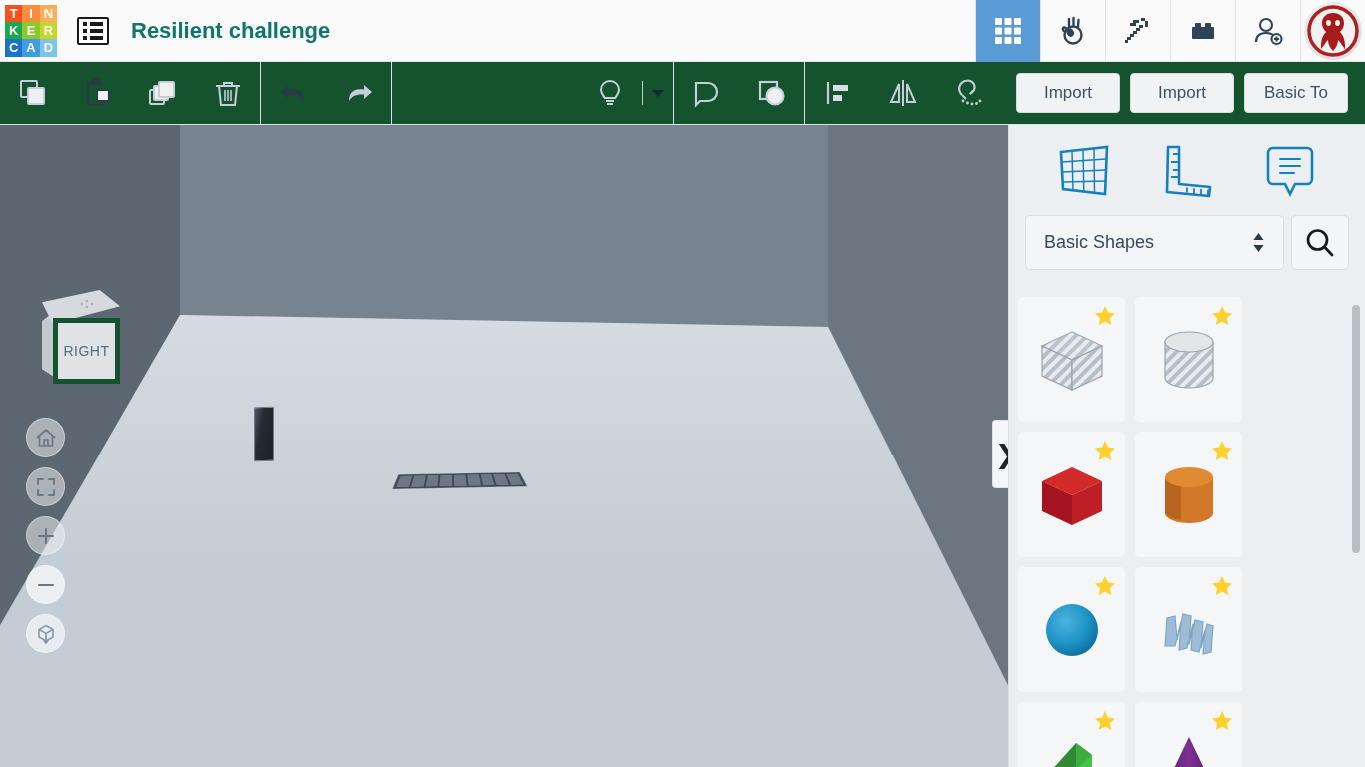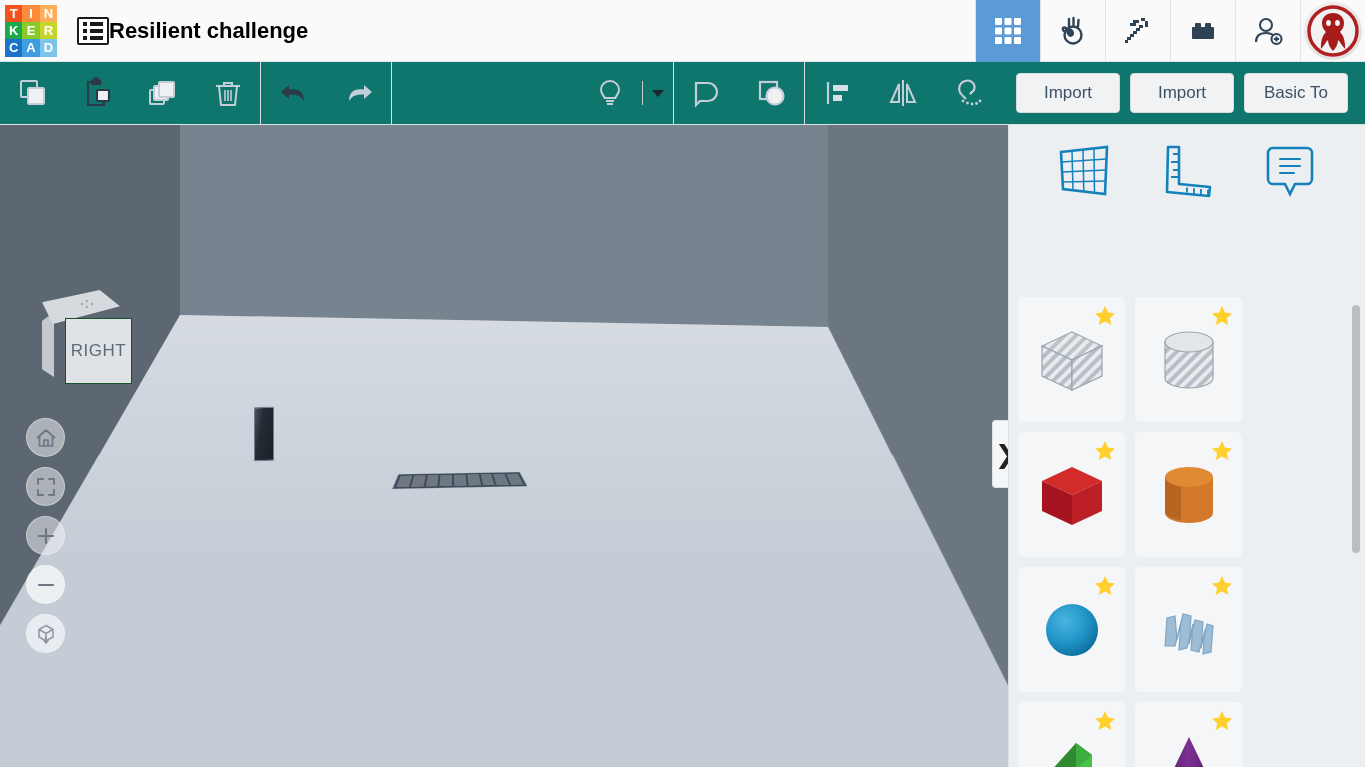--- a/index.html
+++ b/index.html
@@ -32,21 +32,21 @@
     width: 32px; height: 28px; margin-left: 20px;
     border: 2.5px solid #1a1a1a; border-radius: 2px;
     background: #fff;
     display: flex; flex-direction: column; justify-content: center;
     gap: 3px; padding: 3px 4px; flex: 0 0 auto;
   }
   .menu-icon .mrow { display: flex; align-items: center; gap: 3px; }
   .menu-icon .mdot { width: 4px; height: 4px; background: #1a1a1a; }
   .menu-icon .mline { flex: 1; height: 4px; background: #1a1a1a; }
   .doc-title {
-    font-size: 22px; color: #000000; font-weight: 600;
+    margin-left: 22px; font-size: 22px; color: #0f766e; font-weight: 600;
     white-space: nowrap;
   }
   .top-right { margin-left: auto; display: flex; height: 62px; align-items: stretch; }
   .top-icon {
     width: 65px; height: 62px; display: flex; align-items: center; justify-content: center;
     border-left: 1px solid #e2e4e6; cursor: pointer; position: relative;
   }
   .top-icon.active { background: #5b9bd5; }
   .top-icon svg { display: block; }
   .avatar-wrap {
@@ -55,21 +55,21 @@
   }
   .avatar {
     width: 58px; height: 58px; border-radius: 50%;
     background: radial-gradient(circle at 38% 32%, #f3f3f3 0%, #e9e9e9 46%, #dadada 100%);
     display: flex; align-items: center; justify-content: center; overflow: hidden;
   }
 
   
   .toolbar {
     position: absolute; left: 0; top: 62px; width: 1365px; height: 63px;
-    background: #0f766e; border-bottom: 1px solid #dfe2e5;
+    background: #14532d; border-bottom: 1px solid #dfe2e5;
     display: flex; align-items: center;
   }
   .tgroup { display: flex; align-items: center; height: 63px; }
   .tsep { width: 1px; height: 63px; background: #dcdfe2; }
   .tbtn {
     width: 65px; height: 63px; display: flex; align-items: center; justify-content: center;
     cursor: pointer;
   }
   .tbtn.disabled { cursor: default; }
   .tcaret {
@@ -121,25 +121,25 @@
     position: absolute; left: 42px; top: 165px; width: 86px; height: 86px;
     cursor: pointer;
   }
   .vc-top {
     position: absolute; left: 0; top: 0; width: 78px; height: 34px;
     background: #d6dade;
     clip-path: polygon(14% 100%, 0% 36%, 74% 0%, 100% 48%);
     border: none;
   }
   .vc-face {
-    position: absolute; left: 23px; top: 28px; width: 67px; height: 66px;
+    position: absolute; left: 11px; top: 28px; width: 67px; height: 66px;
     background: #dfe3e6;
-    border: 1px solid #14532d;
+    border: 5px solid #14532d;
     display: flex; align-items: center; justify-content: center;
-    color: #5a6b7a; font-size: 17px; letter-spacing: 0.5px;
+    color: #5a6b7a; font-size: 14px; letter-spacing: 0.5px;
     font-family: "Liberation Sans", sans-serif;
   }
   .vc-side {
     position: absolute; left: 0px; top: 22px; width: 12px; height: 65px;
     background: #c3c9ce;
     clip-path: polygon(100% 0, 100% 100%, 0 88%, 0 14%);
   }
   .vc-dots {
     position: absolute; left: 36px; top: 7px; width: 22px; height: 14px;
     opacity: 0.45;
@@ -557,20 +557,41 @@
       <div class="ptab">
         <svg width="62" height="58" viewBox="0 0 62 58">
           <path d="M14 6 h34 a5 5 0 0 1 5 5 v26 a5 5 0 0 1 -5 5 h-12 l-5 10 l-5 -10 h-12 a5 5 0 0 1 -5 -5 v-26 a5 5 0 0 1 5 -5 z" fill="none" stroke="#1481bd" stroke-width="2.6"></path>
           <g stroke="#1481bd" stroke-width="2" stroke-linecap="round">
             <path d="M21 17 h20 M21 24 h20 M21 31 h14"></path>
           </g>
         </svg>
       </div>
     </div>
 
+    <div class="panel-controls">
+      <div class="dropdown">
+        <span>Basic Shapes</span>
+        <span class="dd-arrows">
+          <svg width="13" height="9" viewBox="0 0 13 9">
+              <path d="M1.5 8 L6.5 1 L11.5 8 Z" fill="#2b3a47"></path>
+            </svg>
+          <svg width="13" height="9" viewBox="0 0 13 9">
+              <path d="M1.5 1 L6.5 8 L11.5 1 Z" fill="#2b3a47"></path>
+            </svg>
+        </span>
+      </div>
+      <div class="search-btn">
+        <svg width="34" height="34" viewBox="0 0 34 34">
+          <g fill="none" stroke="#16181a" stroke-width="2.7">
+            <circle cx="14.5" cy="14" r="9.5"></circle>
+            <path d="M21.5 21 L29 29" stroke-linecap="round"></path>
+          </g>
+        </svg>
+      </div>
+    </div>
 
     <div class="shapes-scroll">
       <div class="shapes-grid" id="shapes-grid">
           <div class="shape-cell" title="Hole Box">
             <div class="shape-art"><svg viewBox="0 0 80 80">
                 <defs>
                   <pattern id="hatch" patternUnits="userSpaceOnUse" width="8" height="8" patternTransform="rotate(45)">
                     <rect width="4" height="8" fill="#b7bec5"></rect>
                     <rect x="4" width="4" height="8" fill="#e8ebee"></rect>
                   </pattern>

